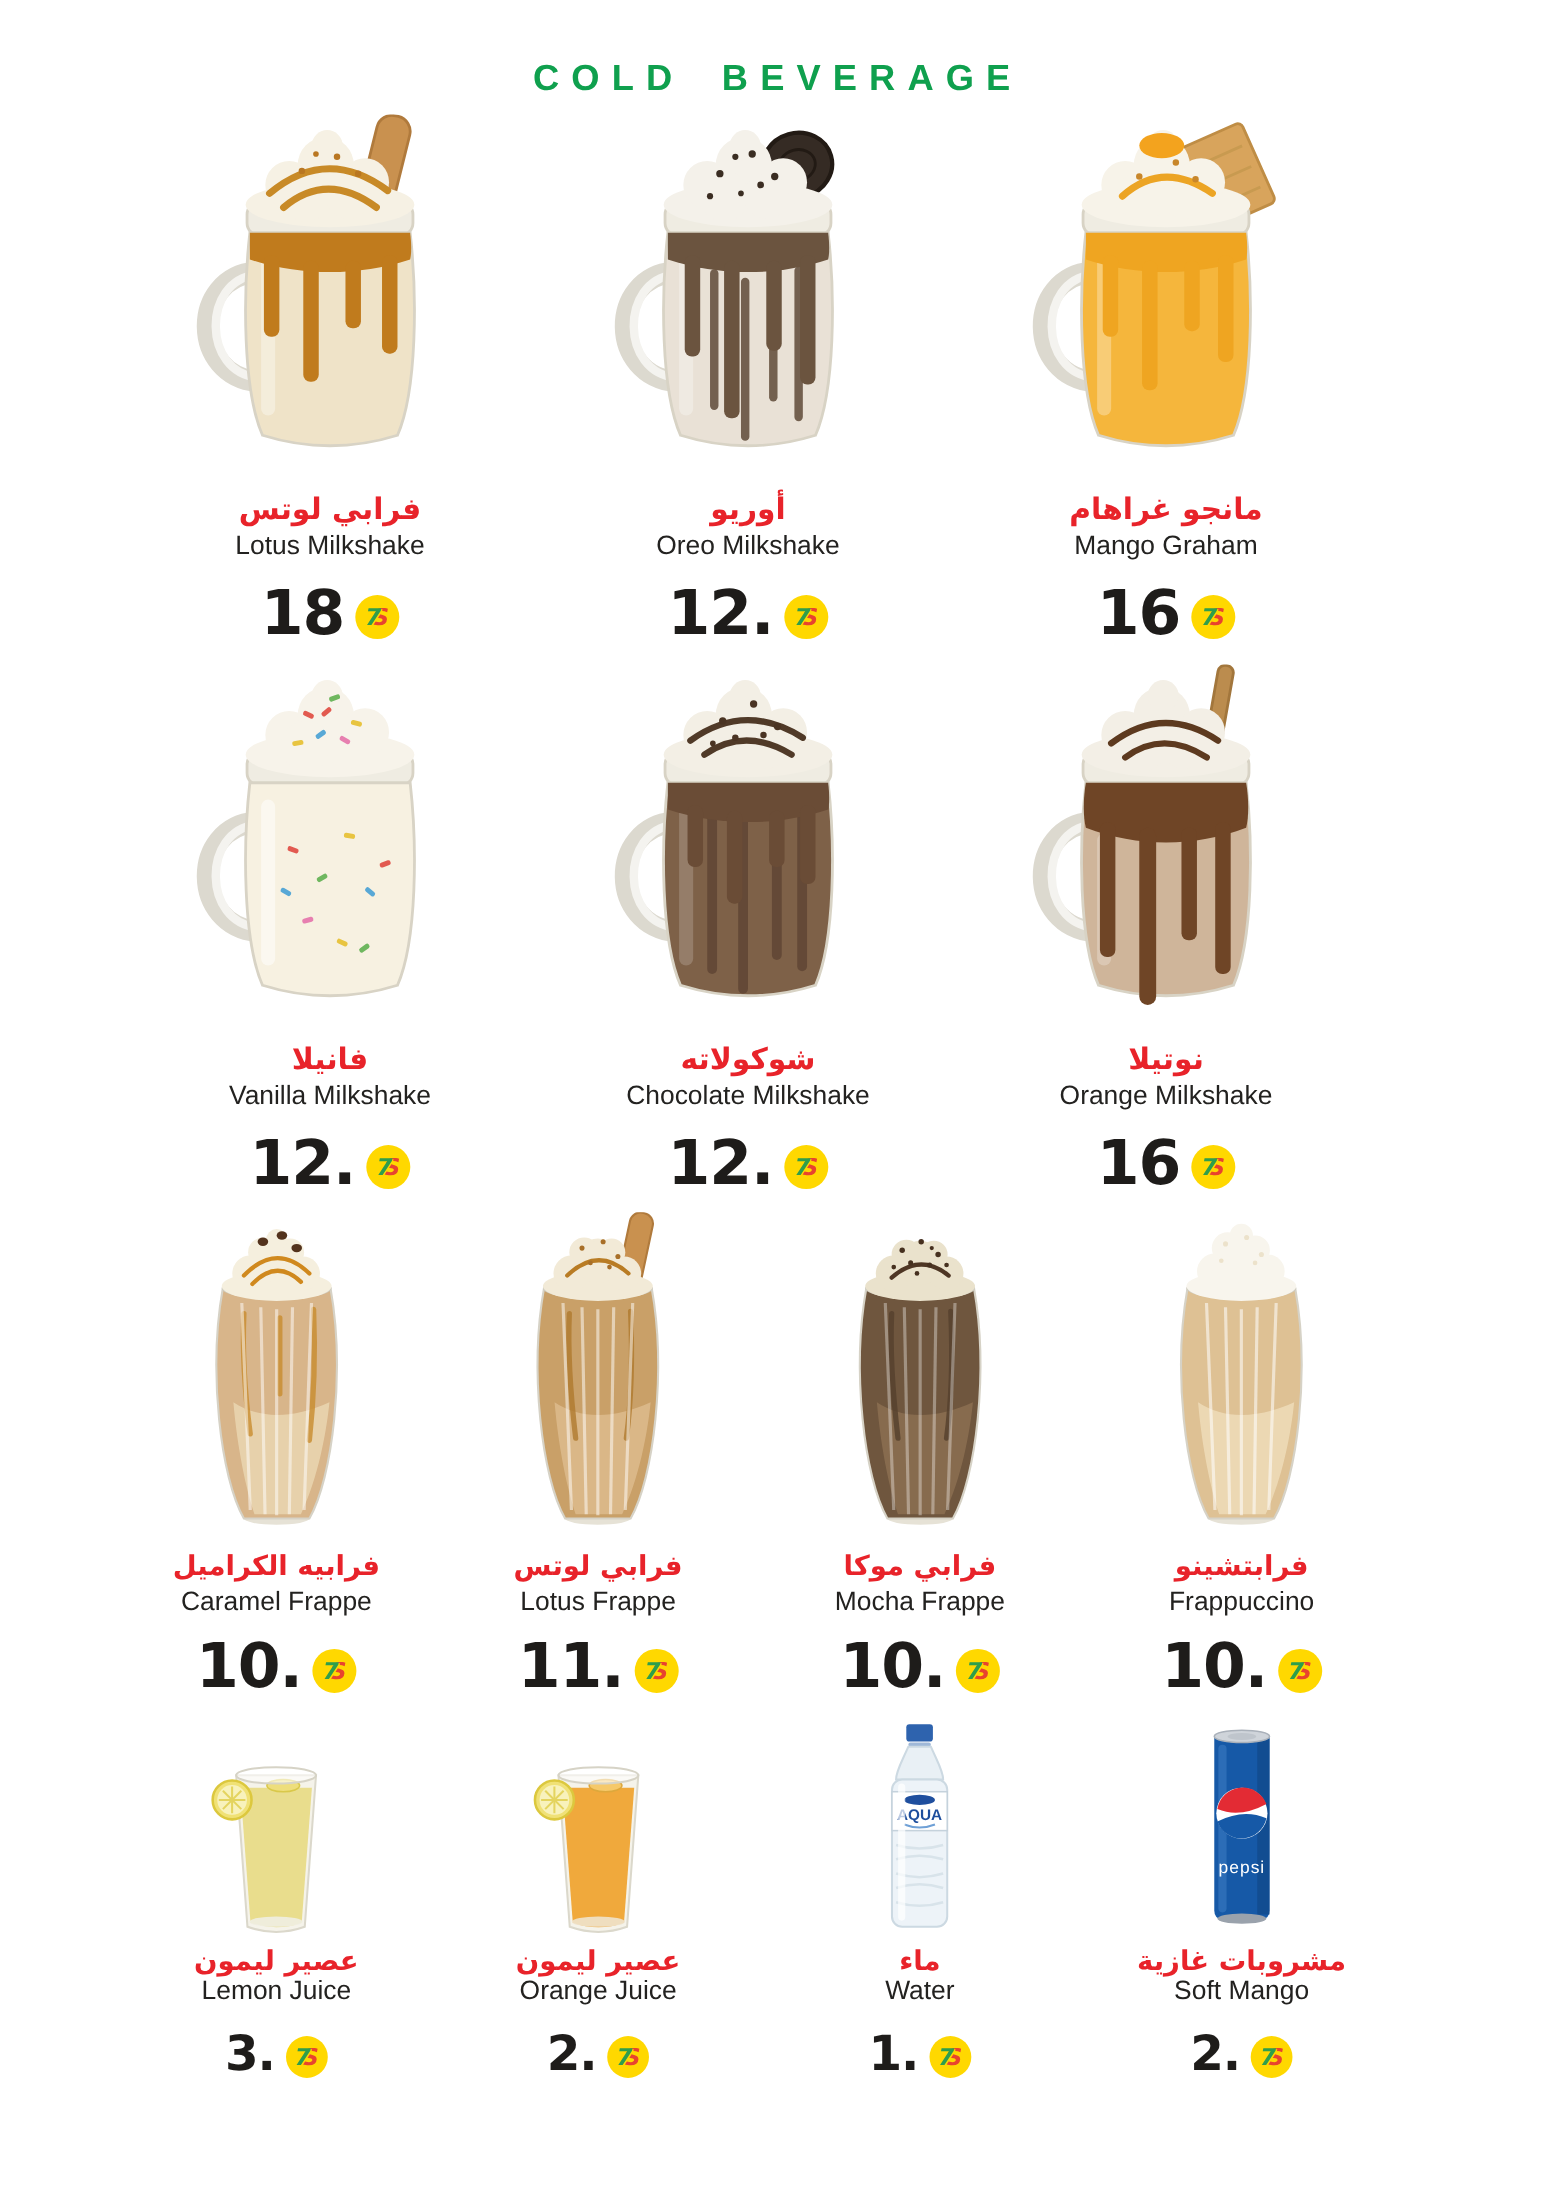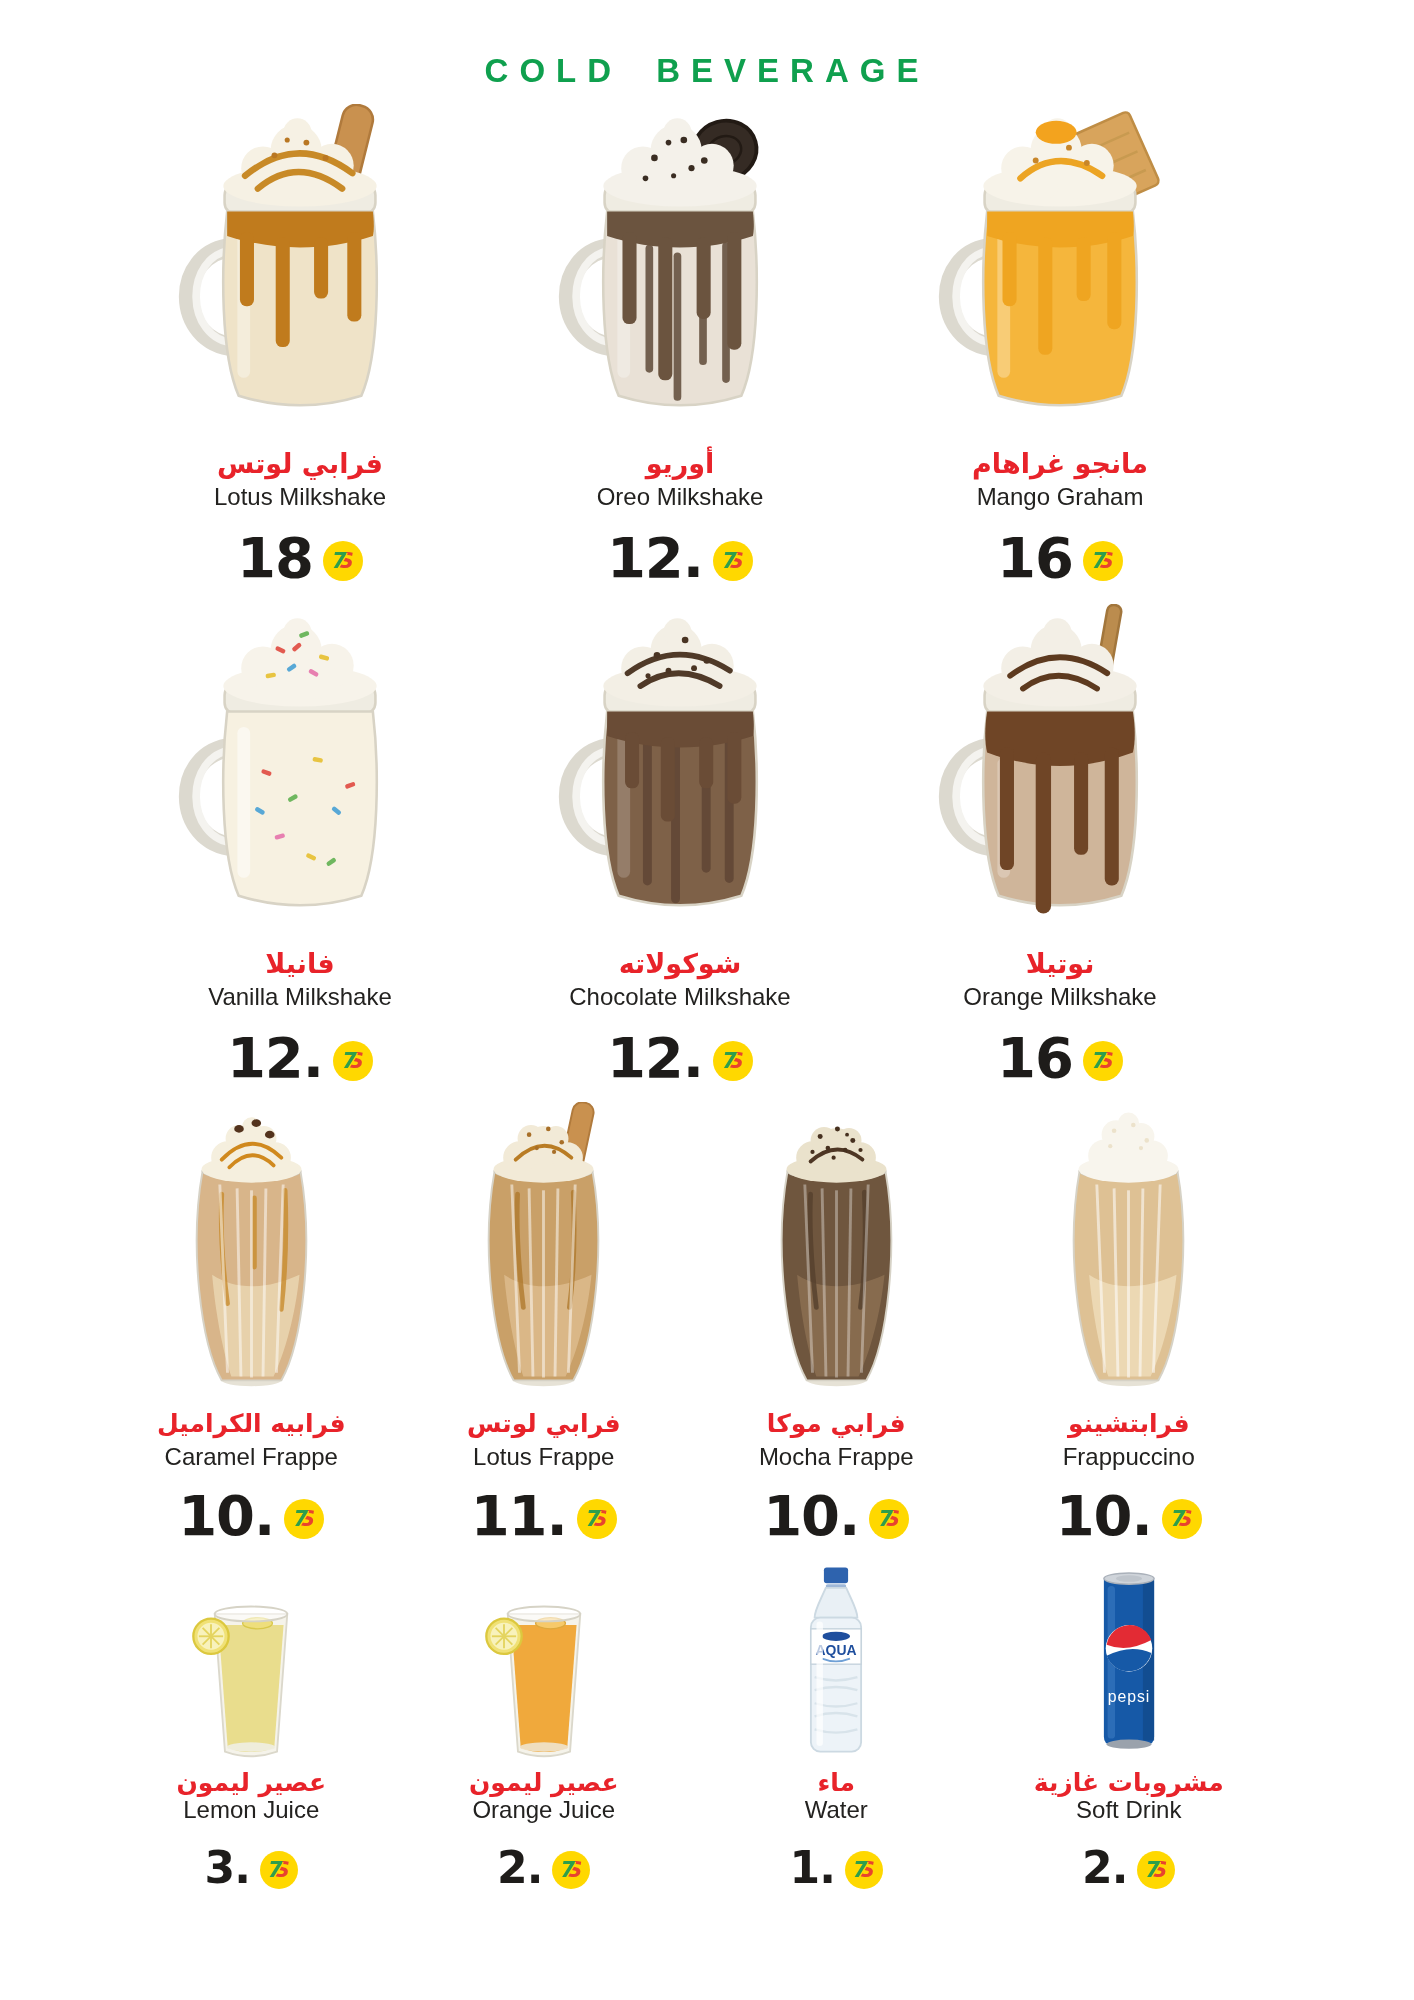--- a/index.html
+++ b/index.html
@@ -671,21 +671,21 @@
           <ellipse cx="115" cy="20" rx="27" ry="6" fill="#cfd4da" stroke="#aab1ba" stroke-width="1.5"></ellipse>
           <ellipse cx="115" cy="20" rx="14" ry="3.5" fill="#bfc5cc"></ellipse>
           <ellipse cx="115" cy="198" rx="24" ry="5" fill="#9aa2ac"></ellipse>
           <circle cx="115" cy="95" r="25" fill="#ffffff"></circle>
           <path d="M91,91 a25,25 0 0 1 48,-5 Q113,100 91,91 Z" fill="#e32b34"></path>
           <path d="M139,100 a25,25 0 0 1 -48,3 Q117,90 139,100 Z" fill="#1659a7"></path>
           <text class="svgtext" x="115" y="153" text-anchor="middle" font-size="17" fill="#ffffff" letter-spacing="1">pepsi</text>
         </svg>
       </div>
       <div class="name-ar">مشروبات غازية</div>
-      <div class="name-en">Soft Drink</div>
+      <div class="name-en">Soft Mango</div>
       <div class="price-row">
         <span class="price">2.</span>
         <span class="badge">
             <b class="b7">7</b>
             <b class="bs">S</b>
           </span>
       </div>
     </div>
   </div>
 

